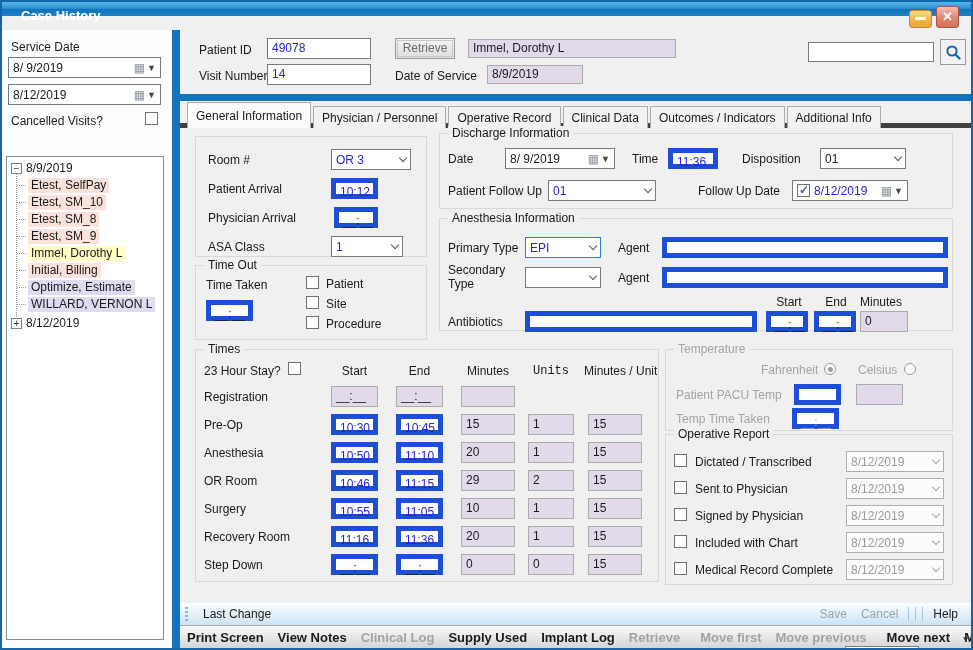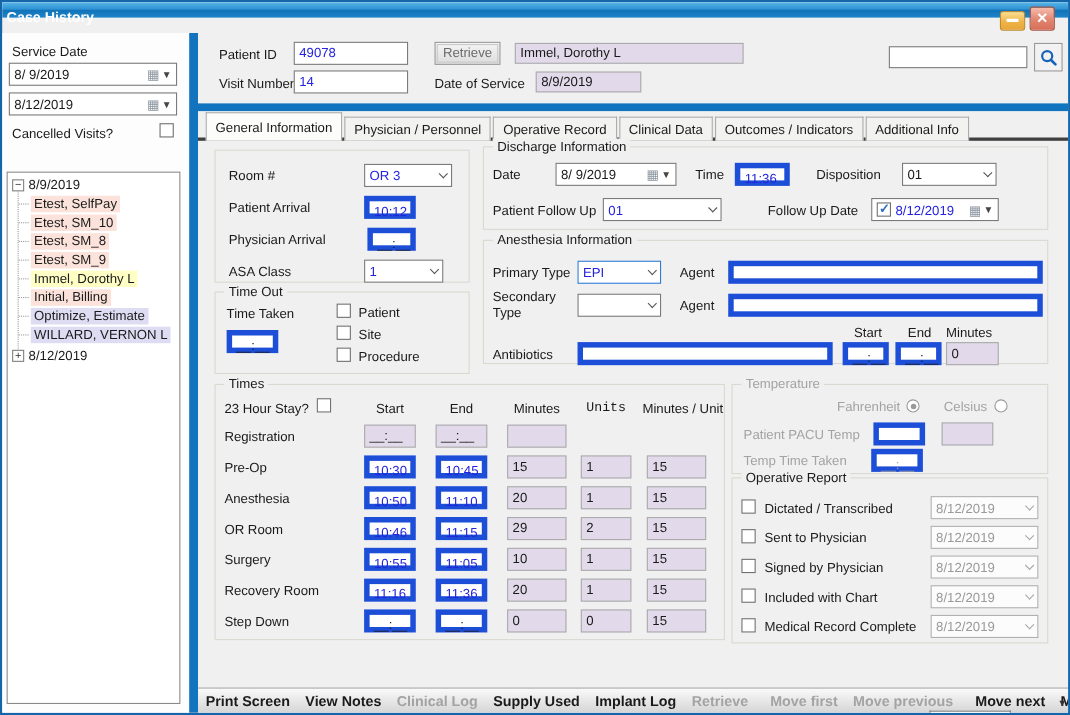--- a/index.html
+++ b/index.html
@@ -4,21 +4,21 @@
 <style>
   * { box-sizing: border-box; margin: 0; padding: 0; }
   html,body { background:#555; }
   body { font-family: "Liberation Sans", sans-serif; font-size: 12px; color:#1a1a1a; }
   .window { position:relative; width:973px; height:650px; background:#F0F0F0;
             border:2px solid #1565AB; overflow:hidden; }
 
   
   .titlebar { position:absolute; left:0; top:0; right:0; height:14px;
     background:linear-gradient(180deg,#59B5E7 0%,#2E93D4 45%,#1173B9 52%,#1E84C8 100%);
-    color:#fff; font-weight:bold; font-size:13px; line-height:28px; padding-left:4px; }
+    color:#fff; font-weight:bold; font-size:13px; line-height:28px; padding-left:19px; }
   .win-btns { position:absolute; right:12px; top:4px; display:flex; gap:4px; align-items:center; }
   .btn-min { width:23px; height:18px; margin-top:3px; border:1px solid #BE8B2F; border-radius:3px;
     background:linear-gradient(180deg,#FBDE92 0%,#EFB44B 55%,#E8A738 100%);
     display:flex; align-items:center; justify-content:center; cursor:default; }
   .btn-min .bar { width:11px; height:3px; background:#fff; border-radius:1px; }
   .btn-close { width:23px; height:22px; border:1px solid #A85545; border-radius:3px;
     background:linear-gradient(180deg,#F6BCAC 0%,#E08571 55%,#D96F59 100%);
     color:#fff; font-weight:bold; font-size:13px; line-height:20px; text-align:center; }
 
   
@@ -67,21 +67,21 @@
          text-align:center; position:absolute; }
   .retrieve-btn { left:215px; top:8px; width:60px; height:21px; line-height:19px; color:#6B6B6B;
          outline:1px solid #C9C9C9; outline-offset:-3px; }
   .search-input { left:628px; top:12px; width:126px; height:20px; }
   .mag-btn { left:760px; top:9px; width:26px; height:26px; background:#F2F2F2; border:1px solid #9A9A9A;
     display:flex; align-items:center; justify-content:center; position:absolute; }
   .hdivider { position:absolute; left:178px; top:92px; right:0; height:7px; background:#1273BE; }
 
   
   .tabs { position:absolute; left:178px; top:99px; right:0; height:27px; padding-left:7px;
-          border-bottom:3px solid #404040; }
+          border-bottom:5px solid #404040; }
   .tab { position:relative; display:inline-block; margin-right:2px; padding:4px 8px 3px;
     background:#F2F2F0; border:1px solid #ACACAC; border-bottom:none; top:3px; }
   .tab.active { background:#FCFCFB; top:1px; padding-top:6px; padding-bottom:5px; z-index:2; }
 
   
   .group { position:absolute; border:1px solid #D9D9D0; }
   .group .legend { position:absolute; top:-8px; left:8px; background:#F0F0F0; padding:0 4px; }
   .group .lab { position:absolute; }
   .g-a        { left:193px; top:134px; width:232px; height:121px; }
   .g-timeout  { left:193px; top:263px; width:232px; height:75px; }
@@ -412,20 +412,31 @@
         <span class="chev"></span>
       </span>
     <span class="checkbox" style="position:absolute; left:8px; top:127px;"></span>
     <span class="lab" style="left:29px; top:128px;">Medical Record Complete</span>
     <span class="combo grayed" style="left:180px; top:124px; width:98px;">
         <span class="val">8/12/2019</span>
         <span class="chev"></span>
       </span>
   </div>
 
+  <div class="statusbar">
+    <span class="grip"></span>
+    <span class="item">Last Change</span>
+    <span class="spacer"></span>
+    <span class="item dis">Save</span>
+    <span class="item dis">Cancel</span>
+    <span class="vsep"></span>
+      <span class="vsep"></span>
+      <span class="vsep"></span>
+    <span class="item" style="margin-right:6px;">Help</span>
+  </div>
 
   <div class="toolbar">
     <span class="item">Print Screen</span>
     <span class="item">View Notes</span>
     <span class="item off">Clinical Log</span>
     <span class="item">Supply Used</span>
     <span class="item">Implant Log</span>
     <span class="item off">Retrieve</span>
     <span class="tsep"></span>
     <span class="item off">Move first</span>

